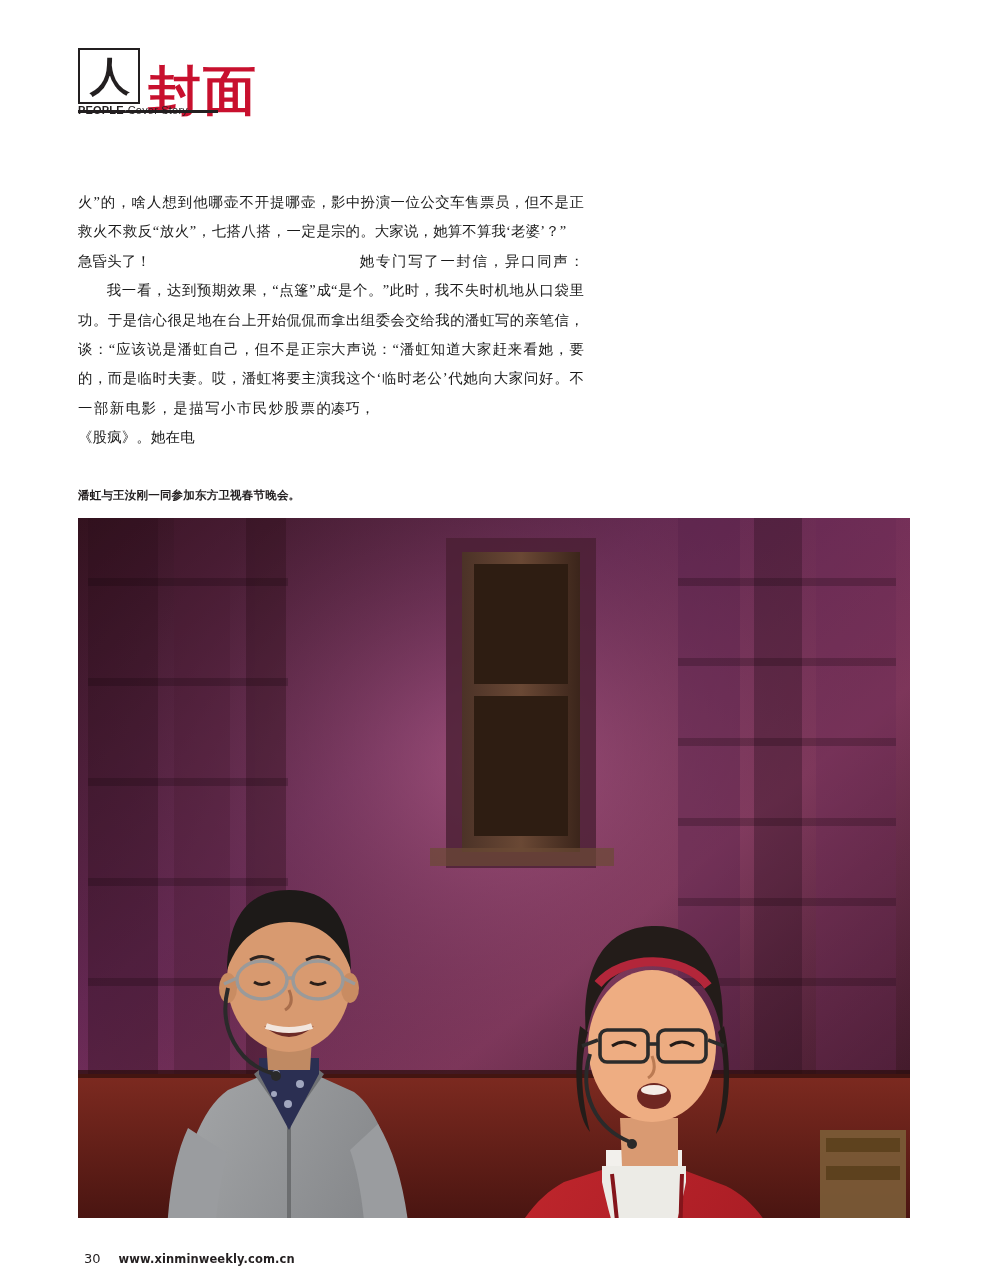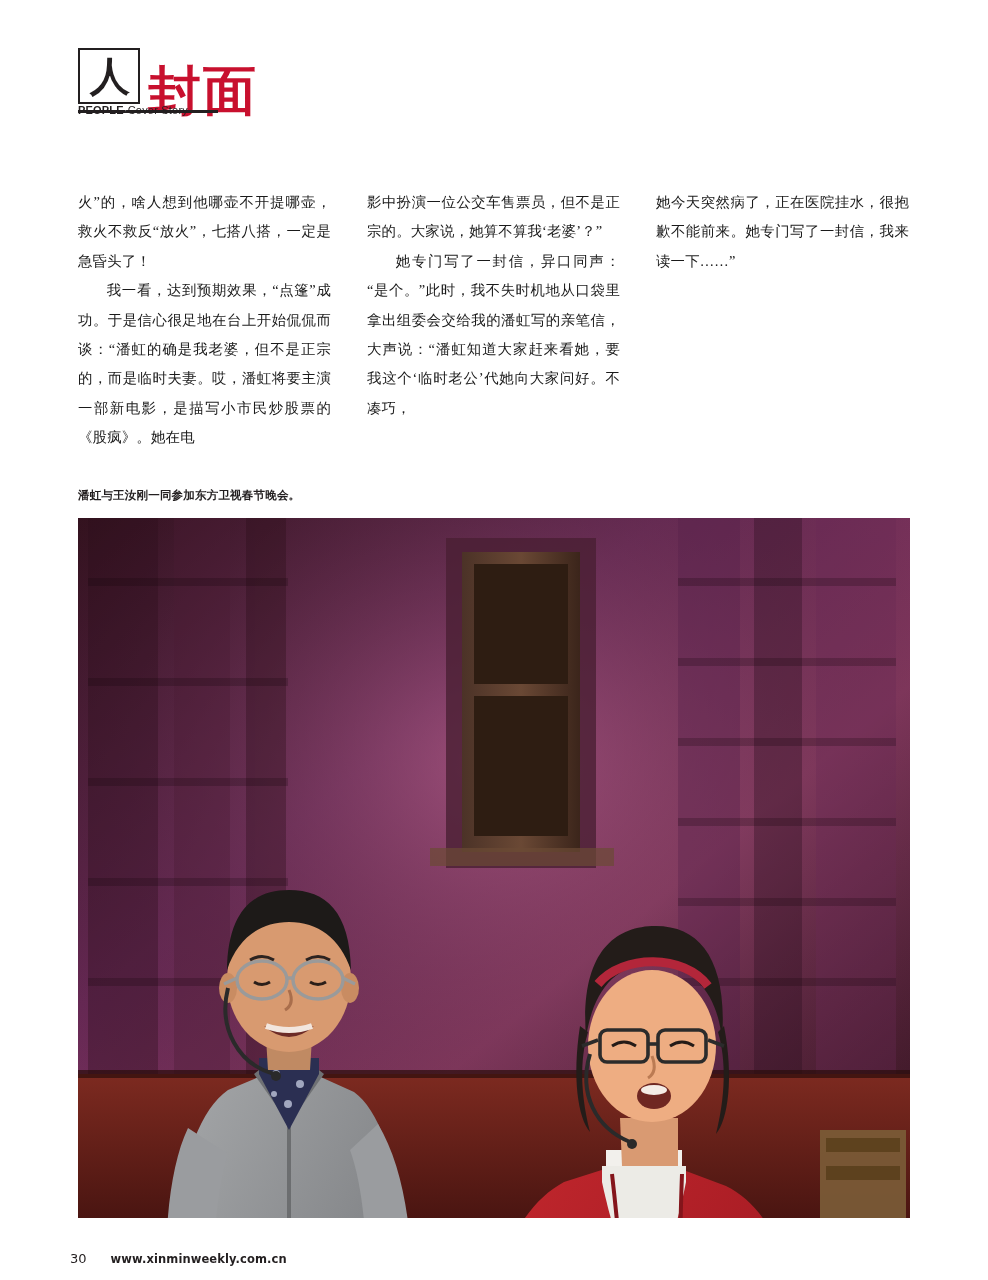--- a/index.html
+++ b/index.html
@@ -82,21 +82,20 @@
   .mast-en span.sep { color:#6d6e71; }
   .mast-en span.sub { color:#231f20; }
 
   
   .cols {
     position: absolute;
     left: 78px;
     top: 188px;
     width: 832px;
     display: flex;
-    gap: 36px;
   }
   .col {
     width: 253px;
     font-size: 14.4px;
     line-height: 29.4px;
     color: #1a1a1a;
     text-align: justify;
     text-justify: inter-ideograph;
     letter-spacing: 0.2px;
   }
@@ -124,28 +123,28 @@
     width: 832px;
     height: 700px;
     overflow: hidden;
     background: #2a1020;
   }
   .photo svg { display:block; }
 
   
   .footer {
     position: absolute;
-    left: 70px;
+    left: 84px;
     top: 1251px;
     font-family: "DejaVu Sans", sans-serif;
     font-size: 11.5px;
     color: #231f20;
     display: flex;
     align-items: baseline;
-    gap: 24px;
+    gap: 18px;
   }
   .footer .pageno { font-size: 13px; color:#231f20; }
   .footer .url { font-size: 11.5px; color:#231f20; letter-spacing: 0.1px; font-weight: bold; }
 </style>
 </head>
 <body>
 
 <div class="page">
 
   <div class="masthead">
@@ -155,28 +154,27 @@
     <div class="mast-cn">封面</div>
     <div class="mast-rule"></div>
     <div class="mast-en">
       <b>PEOPLE</b><span class="sep">·</span><span class="sub">Cover Story</span>
     </div>
   </div>
 
   <div class="cols">
     <div class="col">
       <p>火”的，啥人想到他哪壶不开提哪壶，救火不救反“放火”，七搭八搭，一定是急昏头了！</p>
-      <p class="indent">我一看，达到预期效果，“点篷”成功。于是信心很足地在台上开始侃侃而谈：“潘虹的确是我老婆，但不是正宗的，而是临时夫妻。哎，潘虹将要主演一部新电影，是描写小市民炒股票的《股疯》。她在电</p>
+      <p class="indent">我一看，达到预期效果，“点篷”成功。于是信心很足地在台上开始侃侃而谈：“应该说是潘虹自己，但不是正宗的，而是临时夫妻。哎，潘虹将要主演一部新电影，是描写小市民炒股票的《股疯》。她在电</p>
     </div>
     <div class="col">
       <p>影中扮演一位公交车售票员，但不是正宗的。大家说，她算不算我‘老婆’？”</p>
       <p class="indent">她专门写了一封信，异口同声：“是个。”此时，我不失时机地从口袋里拿出组委会交给我的潘虹写的亲笔信，大声说：“潘虹知道大家赶来看她，要我这个‘临时老公’代她向大家问好。不凑巧，</p>
     </div>
     <div class="col">
-      <p>她今天突然病了，正在医院挂水，很抱歉不能前来。她专门写了一封信，我来读一下……”</p>
     </div>
   </div>
 
   <div class="caption">潘虹与王汝刚一同参加东方卫视春节晚会。</div>
 
   <div class="photo">
     <svg width="832" height="700" viewBox="0 0 832 700" xmlns="http://www.w3.org/2000/svg" aria-hidden="true">
       <defs>
         <linearGradient id="bgGrad" x1="0" y1="0" x2="1" y2="1">
           <stop offset="0%" stop-color="#35121f"></stop>

